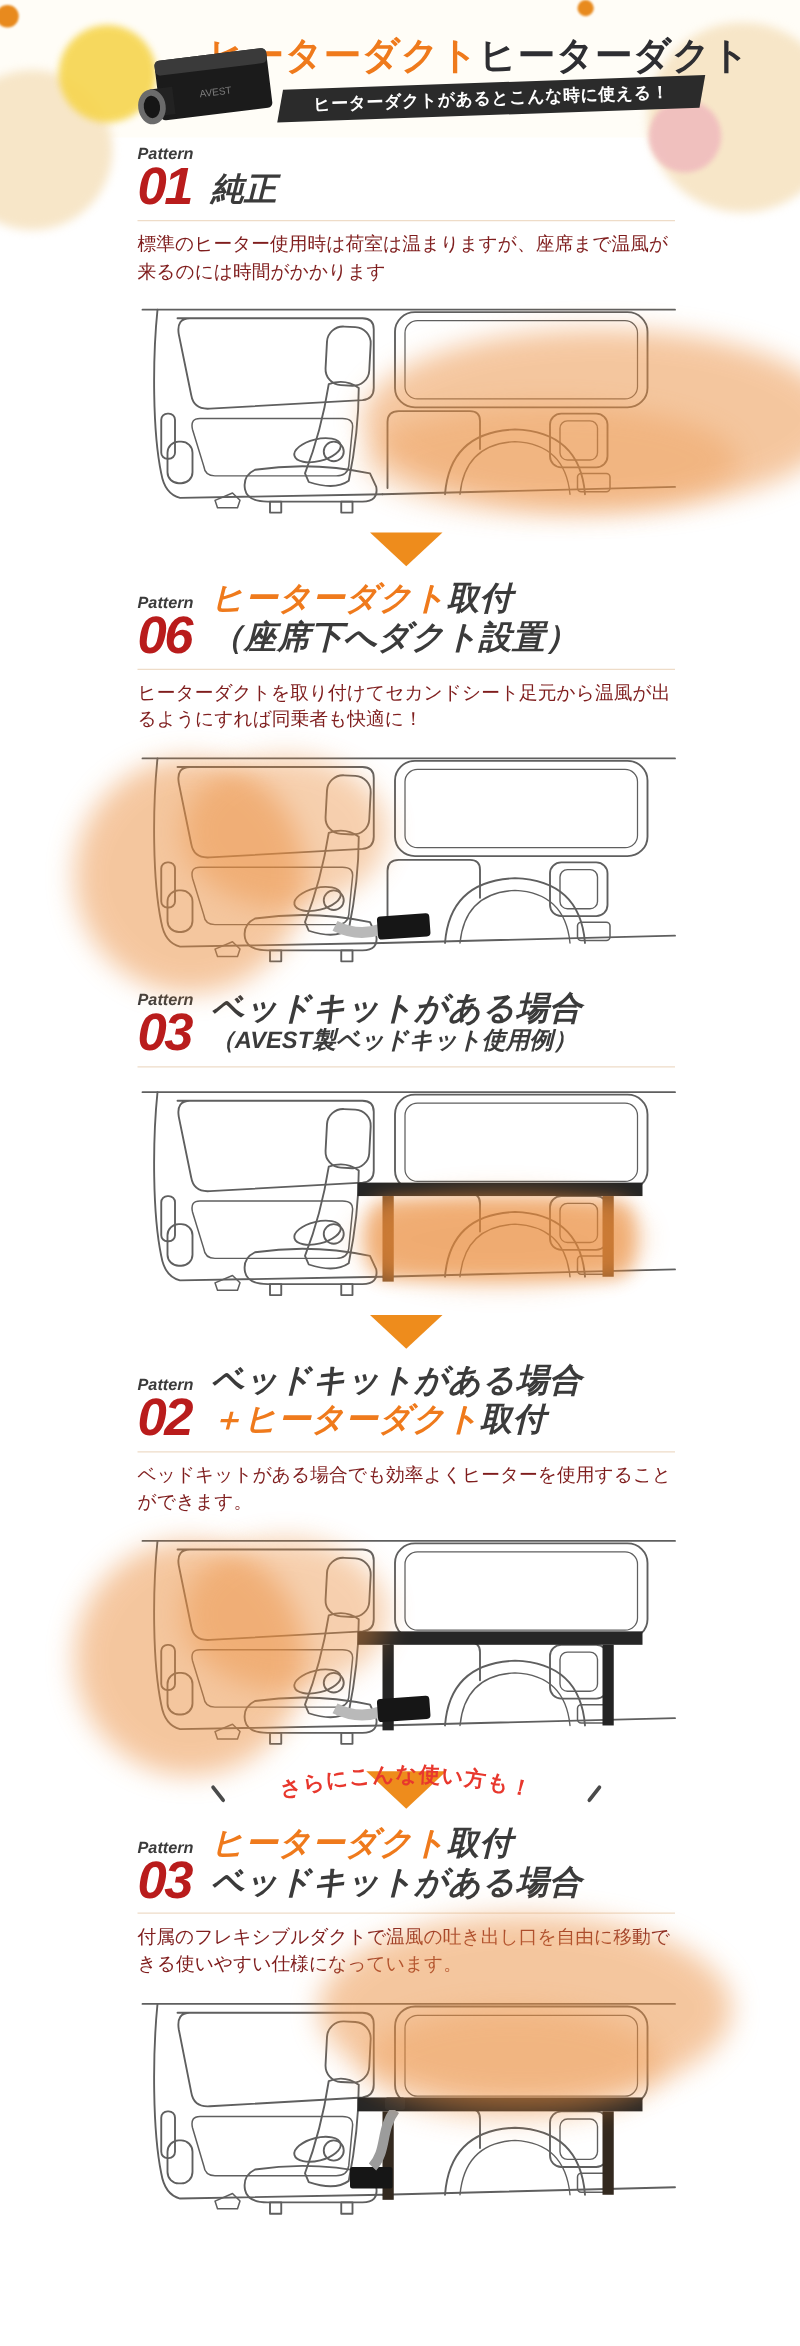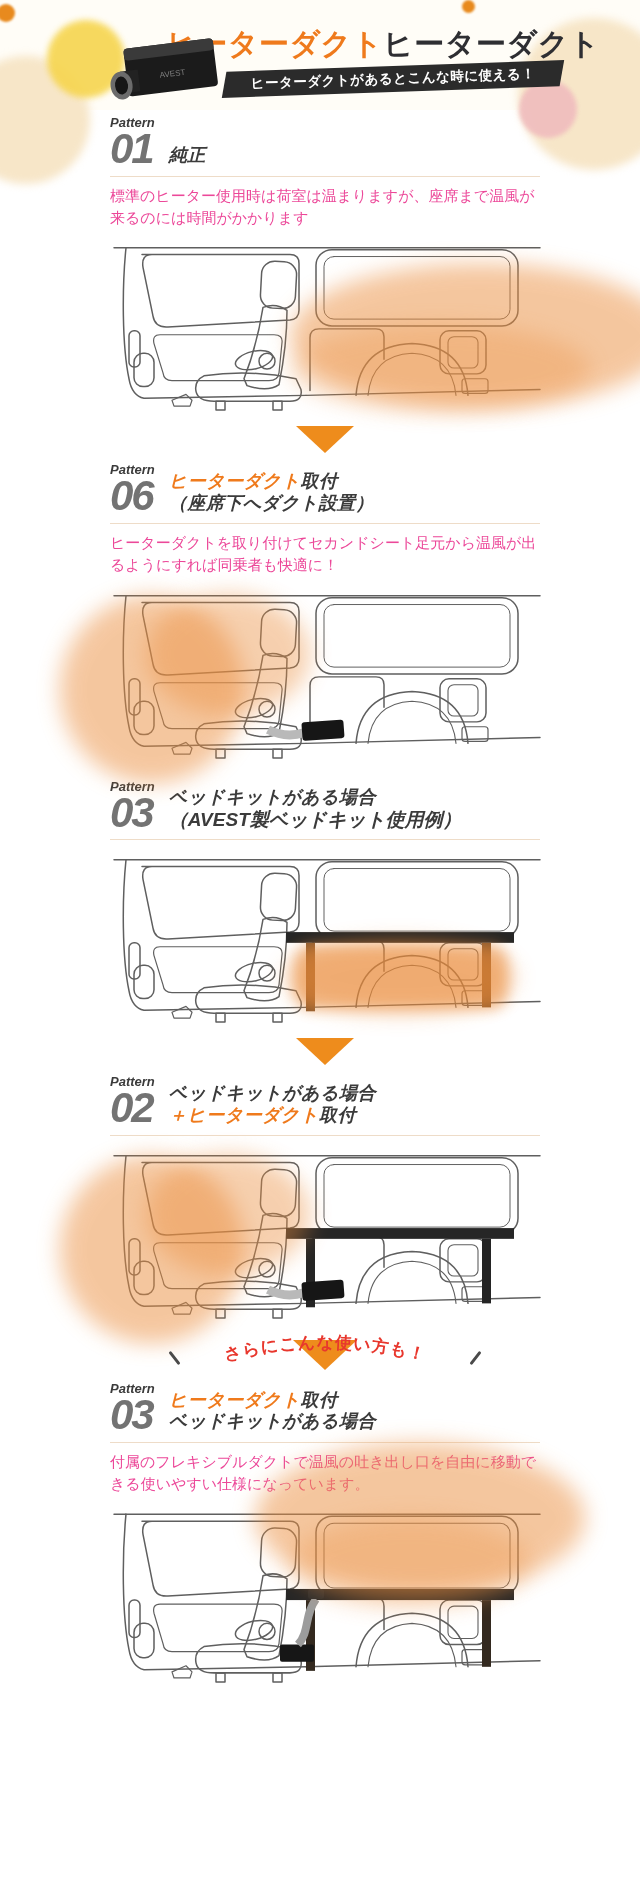--- a/index.html
+++ b/index.html
@@ -24,29 +24,29 @@
                     text-align:center;line-height:26px;letter-spacing:.5px;}
   .product{position:absolute;left:96px;top:30px;z-index:4;}
 
   
   .content{width:430px;margin-left:110px;position:relative;}
   .sec{margin-top:6px;}
   .sec3{margin-top:20px;}
   .p-head{display:flex;align-items:flex-end;font-style:italic;}
   .p-num{margin-right:14px;}
   .p-label{font-size:13px;font-weight:bold;color:#3b3b3b;line-height:1;margin-bottom:1px;}
-  .p-number{font-size:42px;font-weight:800;letter-spacing:-2px;line-height:.9;color:#737373;}
+  .p-number{font-size:42px;font-weight:800;letter-spacing:-2px;line-height:.9;color:#b91c1c;}
   .p-titles{padding-bottom:1px;}
-  .t-line{font-size:18px;font-weight:800;line-height:1.2;color:#3b3b3b;letter-spacing:.5px;}
+  .t-line{font-size:26px;font-weight:800;line-height:1.2;color:#3b3b3b;letter-spacing:.5px;}
   .t-line span:empty{display:none;}
   .t-line .hl{color:#ef7a1c;}
   .t-sub{font-size:19px;font-weight:bold;color:#3b3b3b;line-height:1.15;}
   .t-sub:empty{display:none;}
   .divider{border:none;border-top:1px solid #eedcc8;margin:8px 0;}
-  .p-desc{margin:0;font-size:15px;line-height:1.45;color:#ec4899;}
+  .p-desc{margin:0;font-size:15px;line-height:1.45;color:#7f1d1d;}
 
   
   .down-arrow{width:0;height:0;border-left:29px solid transparent;border-right:29px solid transparent;
               border-top:27px solid #ee8c1c;margin:14px auto 10px;}
   .badge{position:relative;width:320px;height:54px;margin:2px auto 2px;}
   .badge-tri{position:absolute;left:128px;top:18px;width:0;height:0;border-left:32px solid transparent;
              border-right:32px solid transparent;border-top:30px solid #ee8c1c;}
   .badge-arc{position:absolute;left:0;top:0;}
   .sl{position:absolute;top:28px;width:3px;height:16px;background:#4a4a4a;border-radius:2px;}
   .sl-l{left:8px;transform:rotate(-38deg);}
@@ -344,20 +344,21 @@
           <div class="p-label">Pattern</div>
           <div class="p-number">02</div>
         </div>
         <div class="p-titles">
           <div class="t-line"><span>ベッドキットがある場合</span></div>
           <div class="t-line"><span class="hl">＋ヒーターダクト</span><span>取付</span></div>
 
         </div>
       </div>
       <hr class="divider">
+      <p class="p-desc">ベッドキットがある場合でも効率よくヒーターを使用することができます。</p>
       <div class="van v4">
   <svg class="van-svg" viewBox="0 0 430 180" width="430" height="100%" preserveAspectRatio="none">
     <g fill="none" stroke="#5f5f5f" stroke-width="1.5" stroke-linejoin="round" stroke-linecap="round">
       <path d="M4,12 H430"></path>
       <path d="M16,12 C12,52 12,112 19,146 C21,158 26,164 34,166 L196,163"></path>
       <path d="M32,19 H180 Q189,19 189,28 V76 Q189,85 180,86 L58,93 Q45,94 43,82 L33,32 Q31,19 42,19 Z"></path>
       <rect x="206" y="14" width="202" height="78" rx="16"></rect>
       <rect x="214" y="21" width="186" height="64" rx="10" stroke-width="1"></rect>
       <rect x="19" y="97" width="11" height="37" rx="5"></rect>
       <rect x="24" y="120" width="20" height="34" rx="9"></rect>

